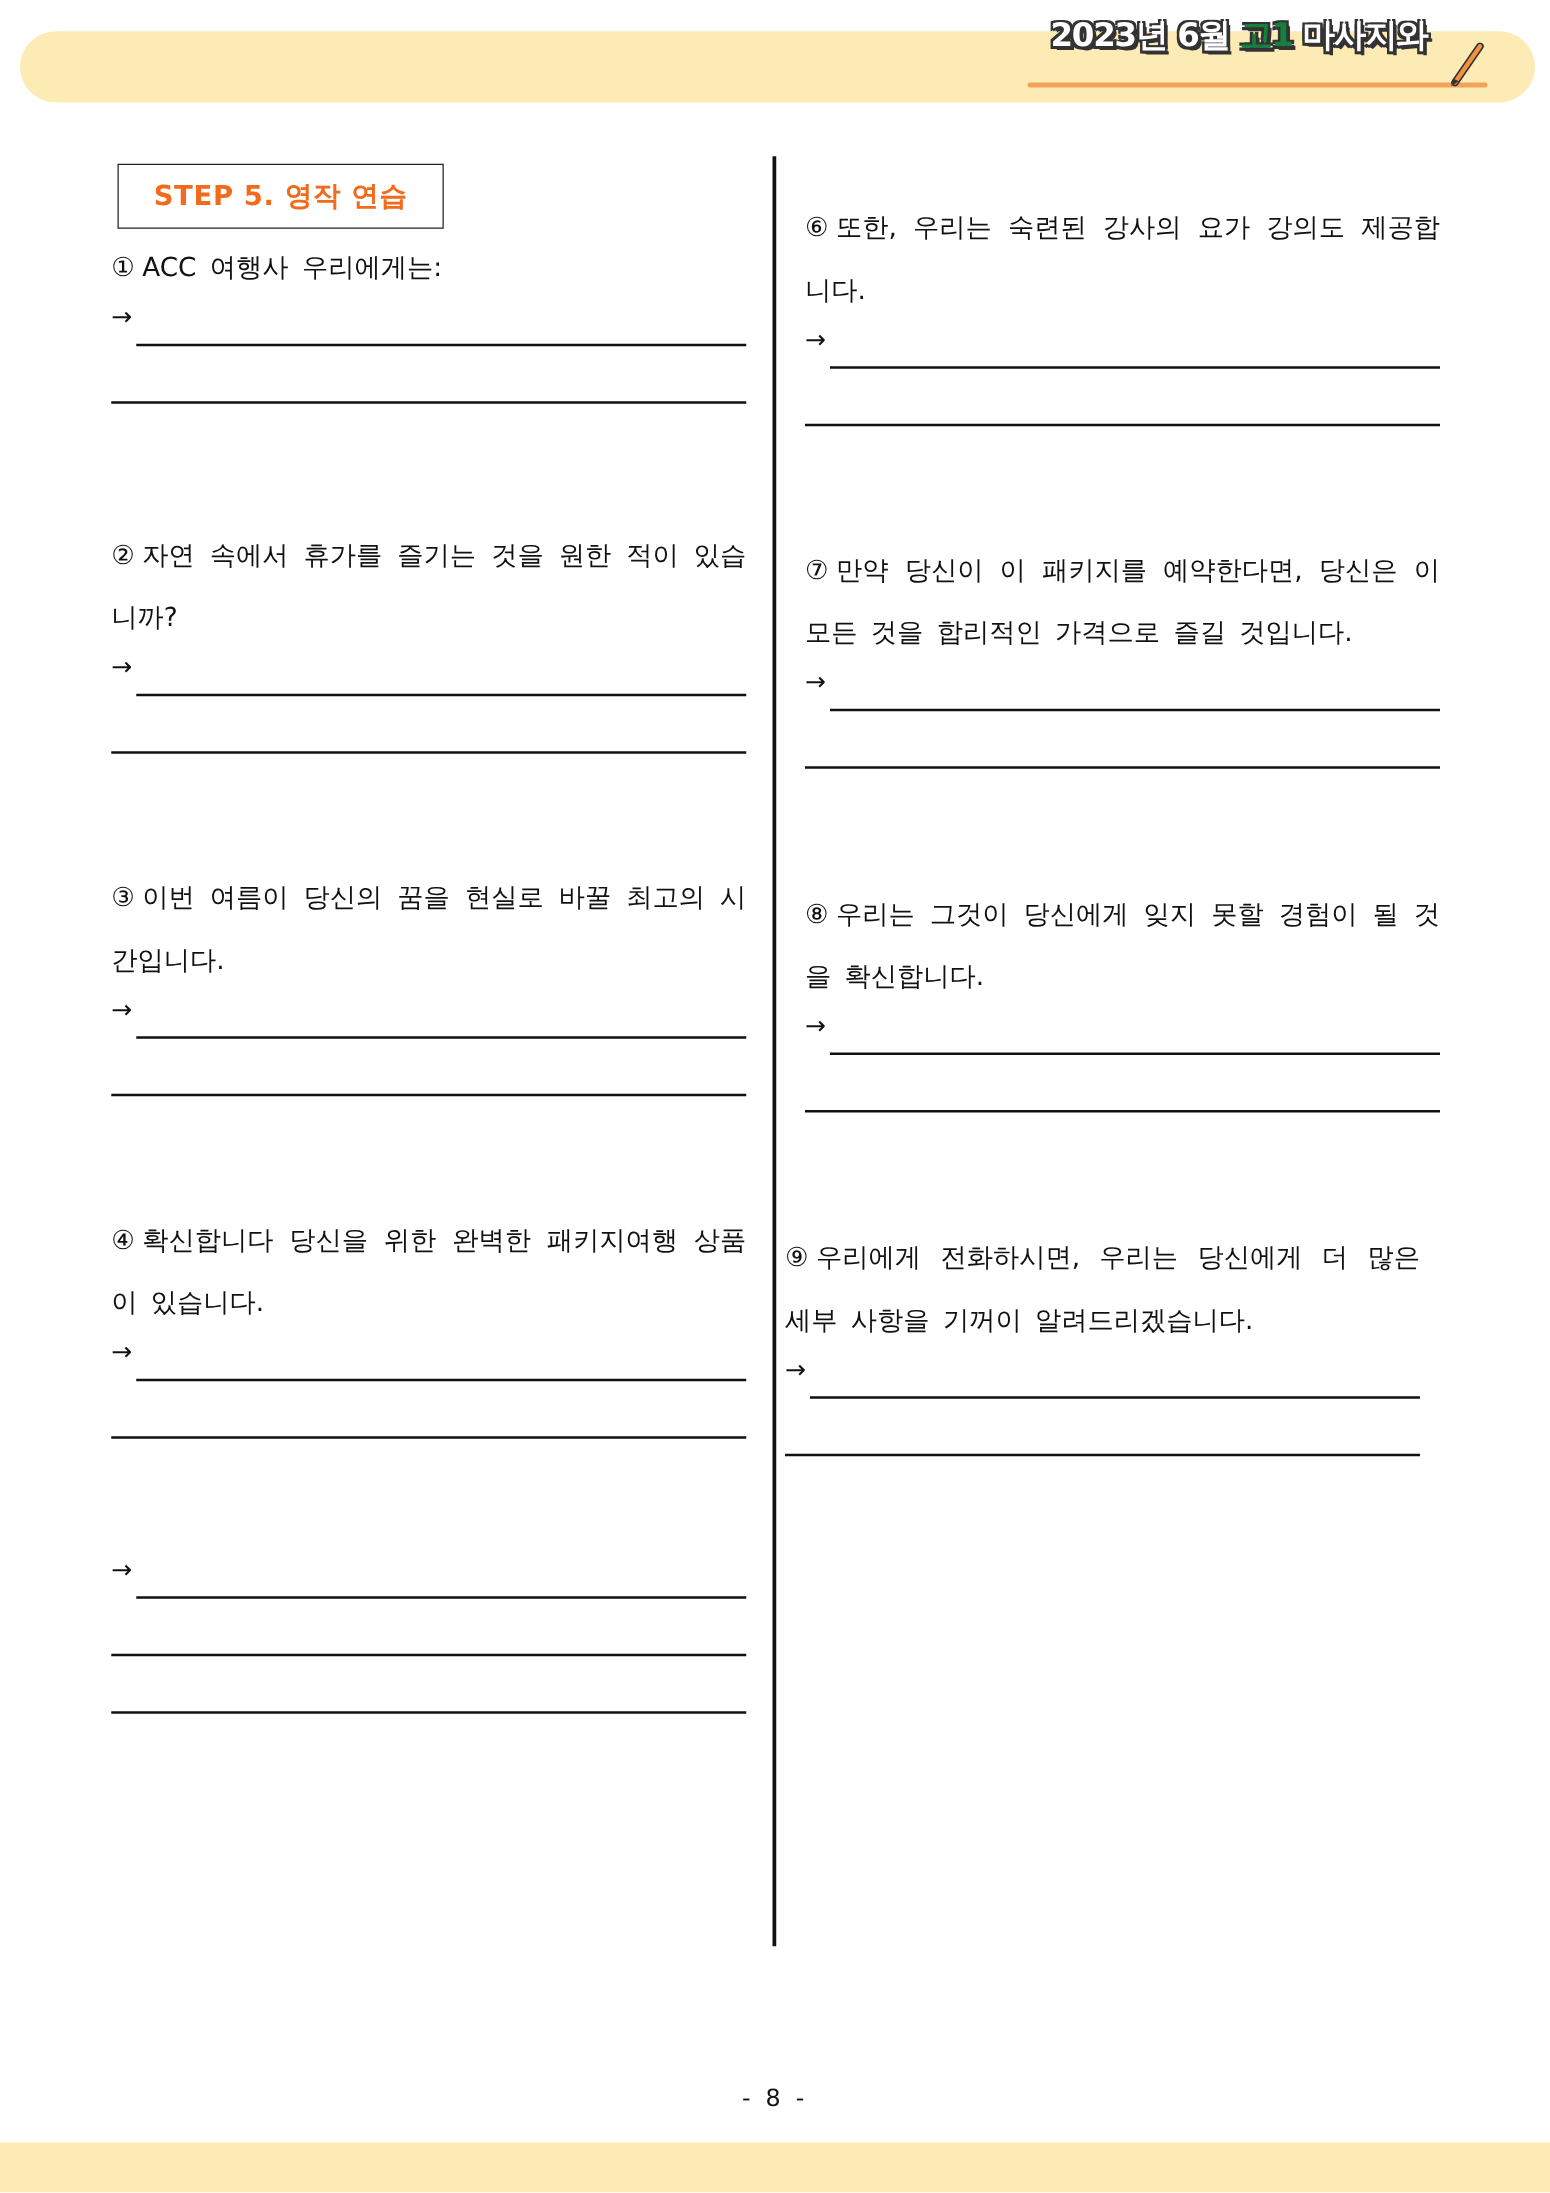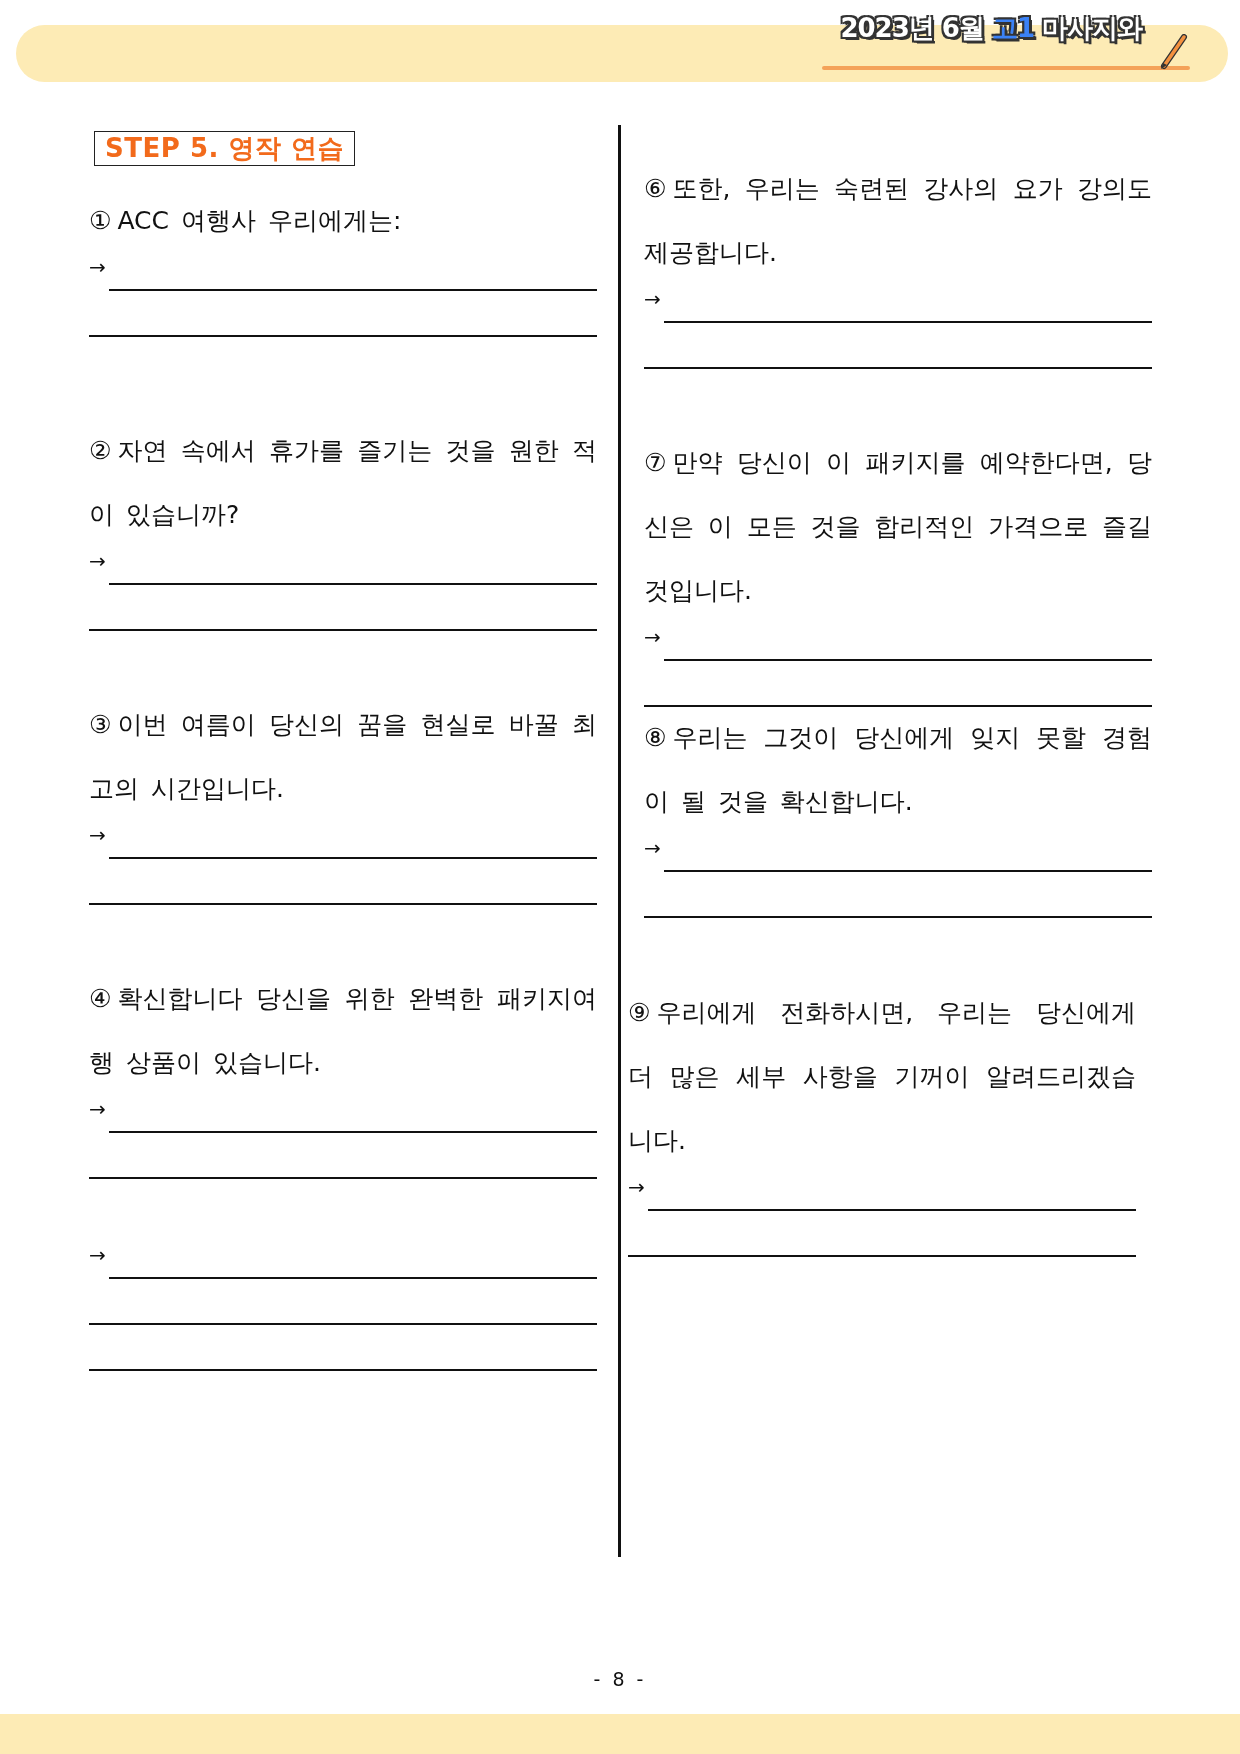--- a/index.html
+++ b/index.html
@@ -15,42 +15,42 @@
     display: flex; align-items: center; gap: 8px;
     font-family: "DejaVu Sans", sans-serif; font-weight: bold; font-size: 26px;
     letter-spacing: -1px;
     text-align: center;
   }
   .header-title .t-white {
     color: #ffffff;
     text-shadow: -2px -2px 0 #333, 2px -2px 0 #333, -2px 2px 0 #333, 2px 2px 0 #333, 0 2px 0 #333, 2px 0 0 #333, 3px 3px 0 #333;
   }
   .header-title .t-orange {
-    color: #3b82f6;
+    color: #15803d;
     text-shadow: -2px -2px 0 #333, 2px -2px 0 #333, -2px 2px 0 #333, 2px 2px 0 #333, 3px 3px 0 #333;
   }
   .header-underline {
     position: absolute; right: 50px; top: 66px; width: 368px; height: 4px;
     background: #f4a259; border-radius: 2px;
   }
   .pencil-icon { position: absolute; right: 52px; top: 34px; width: 30px; height: 36px; }
 
   .step-box {
-    position: absolute; left: 94px; top: 131px; width: 261px; height: 35px;
+    position: absolute; left: 94px; top: 131px; width: 261px; height: 52px;
     border: 1.5px solid #222; display: flex; align-items: center; justify-content: center;
-    color: #f26a1b; font-weight: bold; font-size: 26px; letter-spacing: 0.5px;
+    color: #f26a1b; font-weight: bold; font-size: 22px; letter-spacing: 0.5px;
   }
 
   .divider {
     position: absolute; left: 618px; top: 125px; width: 3px; height: 1432px; background: #111;
   }
 
   .item { position: absolute; width: 508px; }
   .item .q {
-    font-size: 25px; line-height: 64px; text-align: justify; text-align-last: left;
+    font-size: 21px; line-height: 50px; text-align: justify; text-align-last: left;
     word-spacing: 4px;
   }
   .item .num { display: inline-block; margin-right: 6px; }
   .answer-row { position: relative; height: 46px; }
   .arrow { position: absolute; left: 0; top: 2px; font-size: 20px; }
   .line { position: absolute; height: 1.5px; background: #111; }
 
   .page-num { position: absolute; left: 0; width: 1240px; top: 1668px; text-align: center; font-size: 19px; letter-spacing: 3px; }
   .footer-bar { position: absolute; left: 0; top: 1714px; width: 1240px; height: 40px; background: #fdebb5; }
 </style>

